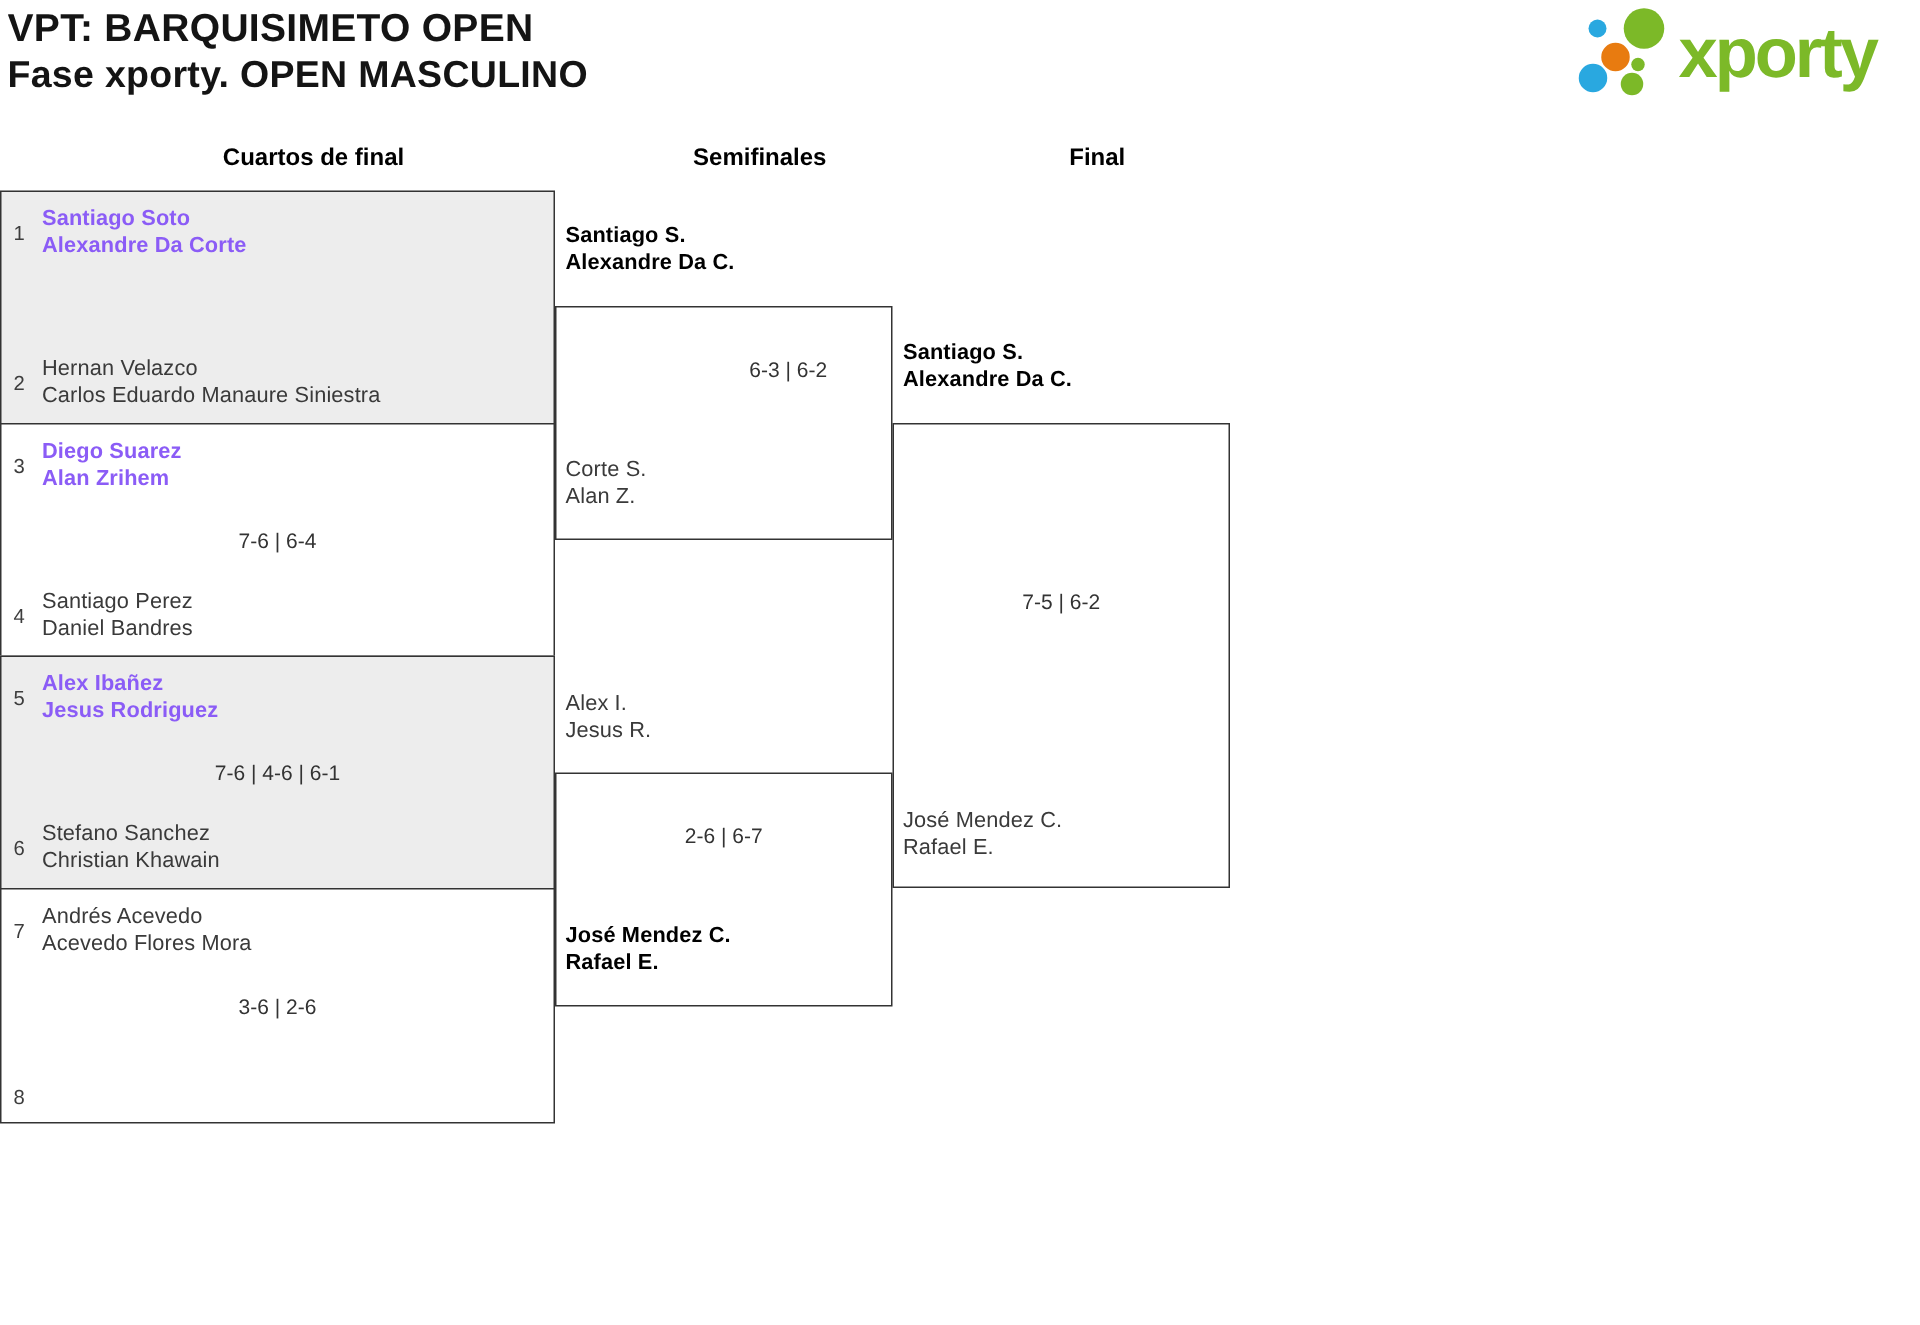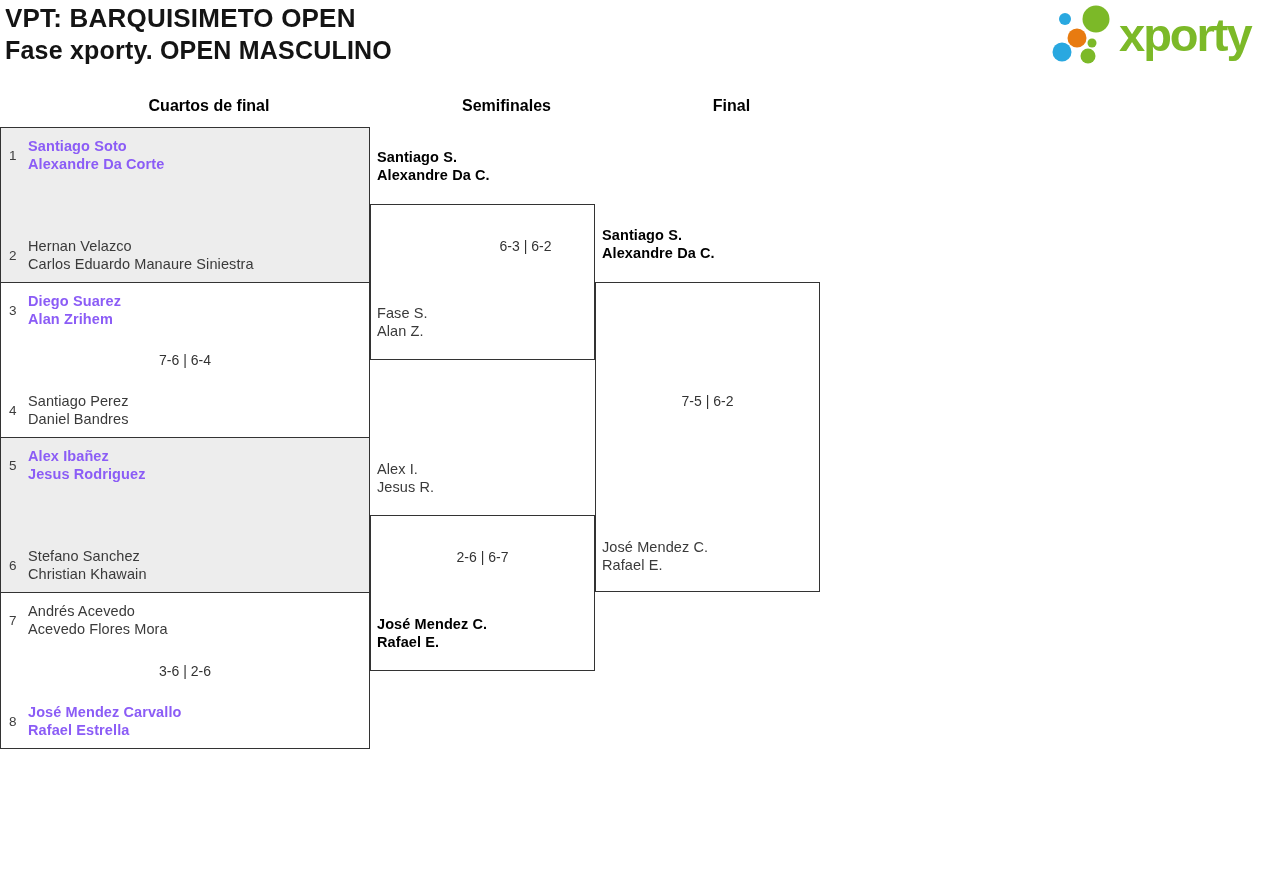--- a/index.html
+++ b/index.html
@@ -157,57 +157,54 @@
   </div>
 
   <div class="qf-box shaded" id="qf3">
     <div class="team top">
       <span class="seed">5</span>
       <div class="names winner">
         <div>Alex Ibañez</div>
         <div>Jesus Rodriguez</div>
       </div>
     </div>
+    <div class="score">7-6 | 4-6 | 6-1</div>
     <div class="team bottom">
       <span class="seed">6</span>
       <div class="names">
         <div>Stefano Sanchez</div>
         <div>Christian Khawain</div>
       </div>
     </div>
   </div>
 
   <div class="qf-box" id="qf4">
     <div class="team top">
       <span class="seed">7</span>
       <div class="names">
         <div>Andrés Acevedo</div>
         <div>Acevedo Flores Mora</div>
       </div>
     </div>
     <div class="score">3-6 | 2-6</div>
     <div class="team bottom">
       <span class="seed">8</span>
-      <div class="names winner">
-        <div>José Mendez Carvallo</div>
-        <div>Rafael Estrella</div>
-      </div>
     </div>
   </div>
 
   <div class="adv-box" id="sf1"></div>
   <div class="adv-box" id="sf2"></div>
 
   <div class="bracket-label winner" id="sf1-top">
     <div>Santiago S.</div>
     <div>Alexandre Da C.</div>
   </div>
   <div class="bracket-score" id="sf1-score">6-3 | 6-2</div>
   <div class="bracket-label" id="sf1-bottom">
-    <div>Fase S.</div>
+    <div>Corte S.</div>
     <div>Alan Z.</div>
   </div>
 
   <div class="bracket-label" id="sf2-top">
     <div>Alex I.</div>
     <div>Jesus R.</div>
   </div>
   <div class="bracket-score" id="sf2-score">2-6 | 6-7</div>
   <div class="bracket-label winner" id="sf2-bottom">
     <div>José Mendez C.</div>

